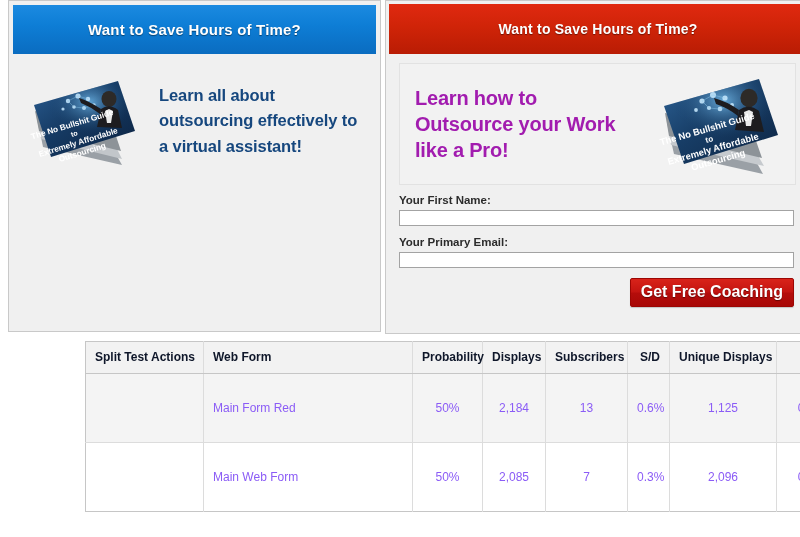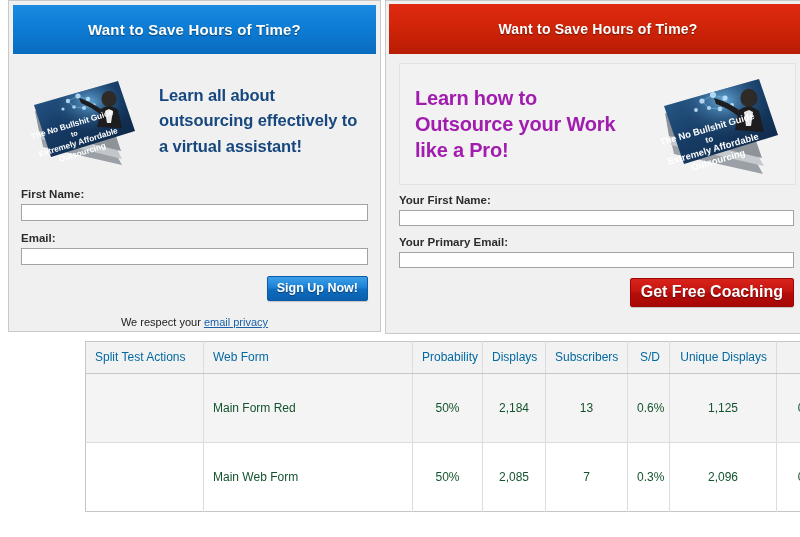--- a/index.html
+++ b/index.html
@@ -221,36 +221,36 @@
   table#stats-table {
     border-collapse: collapse;
     width: 661px;
     table-layout: fixed;
     background: #ffffff;
     border: 1px solid #c6c6c6;
   }
 
   #stats-table th {
     background: #f2f2f2;
-    color: #0369a1;
-    font-weight: normal;
+    color: #0f172a;
+    font-weight: bold;
     font-size: 12px;
     text-align: left;
     padding: 8px 9px 9px 9px;
     border-right: 1px solid #dcdcdc;
     border-bottom: 1px solid #c6c6c6;
     white-space: nowrap;
   }
   #stats-table th:last-child { border-right: none; }
 
   #stats-table th.num { text-align: right; }
 
   #stats-table td {
     font-size: 12px;
-    color: #14532d;
+    color: #8b5cf6;
     padding: 0 9px;
     height: 68px;
     border-right: 1px solid #dcdcdc;
     border-bottom: 1px solid #dcdcdc;
     vertical-align: middle;
   }
   #stats-table td:last-child { border-right: none; }
   #stats-table tr:last-child td { border-bottom: none; }
 
   #stats-table tr.row-shaded td { background: #f4f4f4; }
@@ -331,36 +331,20 @@
               <text transform="translate(54,71) rotate(-17)" font-size="7">to</text>
               <text transform="translate(58,80) rotate(-17)" font-size="8.2">Extremely Affordable</text>
               <text transform="translate(62,90) rotate(-17)" font-size="8.2">Outsourcing</text>
             </g>
           </svg>
         </div>
 
         <div id="blue-headline">Learn all about outsourcing effectively to a virtual assistant!</div>
       </div>
 
-      <div class="form-area-blue">
-
-        <div class="field-label">First Name:</div>
-        <input class="text-input" type="text" value="" style="">
-
-        <div class="field-label">Email:</div>
-        <input class="text-input" type="text" value="" style="">
-
-        <div class="btn-row-blue">
-          <button class="btn-signup">Sign Up Now!</button>
-        </div>
-
-        <div id="privacy-line">
-          <span>We respect your </span><a href="#">email privacy</a>
-        </div>
-      </div>
     </div>
   </div>
 
   <div class="optin-panel" id="panel-red">
 
     <div class="panel-header">
       <span>Want to Save Hours of Time?</span>
     </div>
 
     <div id="red-inner">

